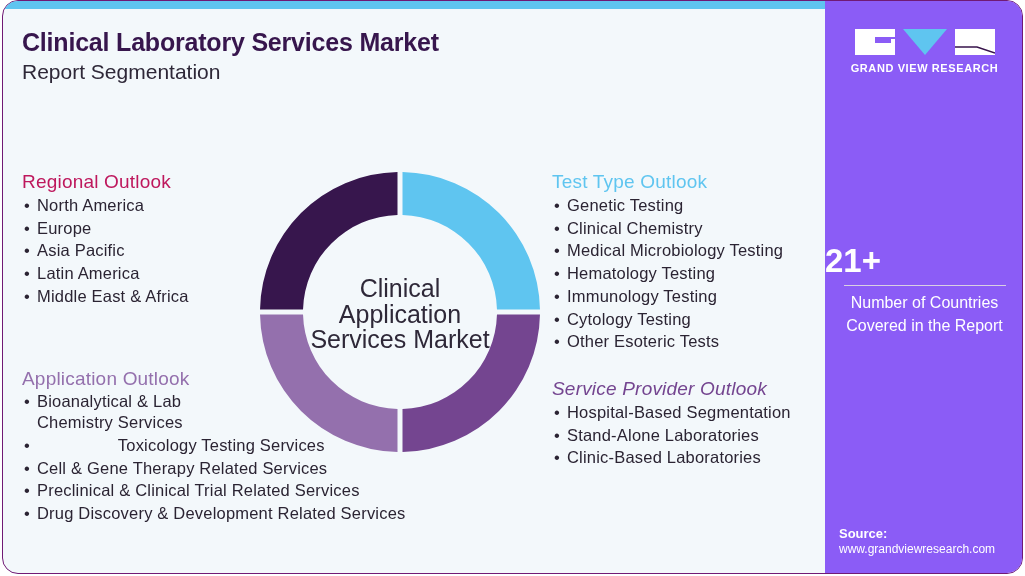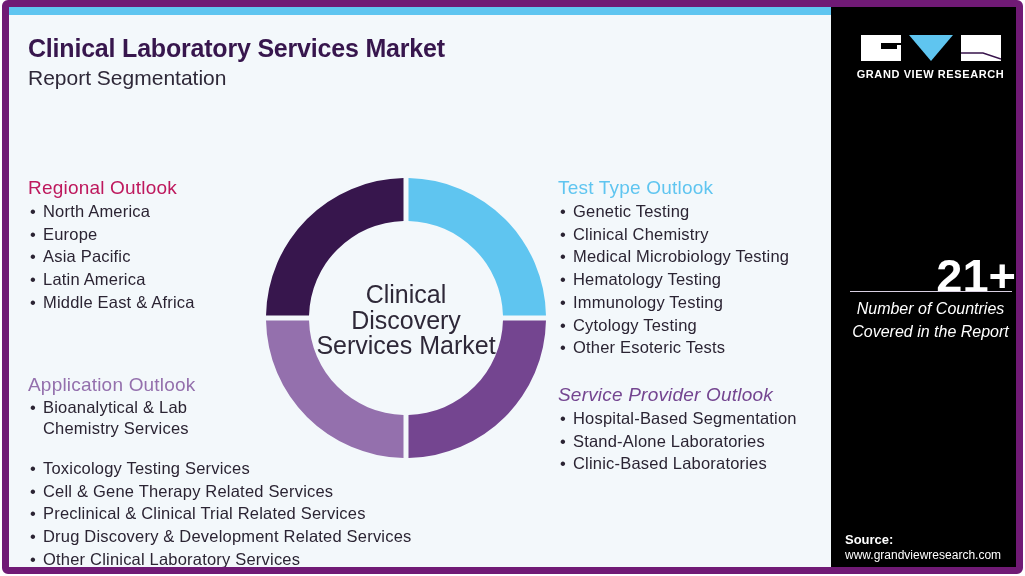--- a/index.html
+++ b/index.html
@@ -1,48 +1,48 @@
 <!DOCTYPE html>
 <html><head>
 <meta charset="utf-8">
 <style>
   * { margin: 0; padding: 0; box-sizing: border-box; }
   html, body { width: 1025px; height: 576px; overflow: hidden; background: #ffffff; }
   body { font-family: "Liberation Sans", sans-serif; position: relative; }
   .card {
     position: absolute; left: 2px; top: 0; width: 1021px; height: 574px;
-    background: #f3f8fb; border: 7px solid #701a75; border-radius: 6px; overflow: hidden;
+    background: #f3f8fb; border: 1px solid #701a75; border-radius: 16px; overflow: hidden;
   }
   .topbar { position: absolute; left: 0; top: 0; width: 822px; height: 8px; background: #5fc5f0; }
   .side {
     position: absolute; left: 822px; top: 0; width: 199px; height: 574px;
-    background: #000000;
+    background: #8b5cf6;
   }
   .title {
     position: absolute; left: 19px; top: 27px; font-size: 25px; font-weight: 700;
     color: #37164d; letter-spacing: -0.2px; font-family: "Liberation Sans", sans-serif;
     transform: scaleX(1.0);
   }
   .subtitle { position: absolute; left: 19px; top: 59px; font-size: 21px; color: #2e2838; }
   .section { position: absolute; }
   .section h3 { font-size: 19px; font-weight: 400; margin-bottom: 1px; letter-spacing: 0.2px; }
   .section ul { list-style: none; }
   .section li { font-size: 16.5px; color: #2b2433; line-height: 22.7px; padding-left: 15px; position: relative; letter-spacing: 0.2px; }
   .section li::before { content: "\2022"; position: absolute; left: 2px; top: 0; }
   .section li .cont { display: block; }
   .donut { position: absolute; left: 255px; top: 169px; width: 284px; height: 284px; }
   .center-label {
     position: absolute; left: 297px; top: 275px; width: 200px; text-align: center;
     font-size: 25px; line-height: 25.5px; color: #2e2838;
   }
   .logo { position: absolute; left: 30px; top: 28px; width: 140px; height: 26px; }
   .logo-text { position: absolute; left: 0; top: 61px; width: 199px; text-align: center; color: #ffffff; font-size: 11px; font-weight: 700; letter-spacing: 0.6px; }
-  .stat-num { position: absolute; left: 0; top: 241px; width: 185px; text-align: right; color: #ffffff; font-size: 47px; font-weight: 700; }
+  .stat-num { position: absolute; left: 0; top: 241px; width: 185px; text-align: left; color: #ffffff; font-size: 33px; font-weight: 700; }
   .stat-line { position: absolute; left: 19px; top: 284px; width: 162px; height: 1px; background: #d9d0e2; }
-  .stat-label { position: absolute; left: 0; top: 291px; width: 199px; text-align: center; color: #ffffff; font-size: 16px; line-height: 22.5px; font-style: italic; }
+  .stat-label { position: absolute; left: 0; top: 291px; width: 199px; text-align: center; color: #ffffff; font-size: 16px; line-height: 22.5px; }
   .source-label { position: absolute; left: 14px; top: 525px; color: #ffffff; font-size: 13px; font-weight: 700; }
   .source-url { position: absolute; left: 14px; top: 541px; color: #ffffff; font-size: 12px; }
 </style>
 </head>
 <body>
 
 <div class="card">
   <div class="topbar"></div>
 
   <div class="title">Clinical Laboratory Services Market</div>
@@ -59,25 +59,24 @@
     </ul>
   </div>
 
   <div class="section" style="left:19px; top:367px;">
     <h3 style="color:#9470ad;">Application Outlook</h3>
     <ul>
       <li style="line-height:21px;">
         <span>Bioanalytical &amp; Lab</span>
         <span class="cont">Chemistry Services</span>
       </li>
-      <li style="margin-top:18px;">Toxicology Testing Services</li>
+      <li style="margin-top:1px;text-align:center;">Toxicology Testing Services</li>
       <li>Cell &amp; Gene Therapy Related Services</li>
       <li>Preclinical &amp; Clinical Trial Related Services</li>
       <li>Drug Discovery &amp; Development Related Services</li>
-      <li>Other Clinical Laboratory Services</li>
     </ul>
   </div>
 
   <div class="section" style="left:549px; top:170px;">
     <h3 style="color:#5fc5f0;">Test Type Outlook</h3>
     <ul>
       <li>Genetic Testing</li>
       <li>Clinical Chemistry</li>
       <li>Medical Microbiology Testing</li>
       <li>Hematology Testing</li>
@@ -99,21 +98,21 @@
   <svg class="donut" viewBox="0 0 284 284">
 
     <path fill="#5fc5f0" d="M 144.5 2.02 A 140 140 0 0 1 281.98 139.5 L 238.97 139.5 A 97 97 0 0 0 144.5 45.03 Z"></path>
     <path fill="#744590" d="M 281.98 144.5 A 140 140 0 0 1 144.5 281.98 L 144.5 238.97 A 97 97 0 0 0 238.97 144.5 Z"></path>
     <path fill="#9470ad" d="M 139.5 281.98 A 140 140 0 0 1 2.02 144.5 L 45.03 144.5 A 97 97 0 0 0 139.5 238.97 Z"></path>
     <path fill="#37164d" d="M 2.02 139.5 A 140 140 0 0 1 139.5 2.02 L 139.5 45.03 A 97 97 0 0 0 45.03 139.5 Z"></path>
   </svg>
 
   <div class="center-label">
     <div>Clinical</div>
-    <div>Discovery</div>
+    <div>Application</div>
     <div>Services Market</div>
   </div>
 
   <div class="side">
     <svg class="logo" viewBox="0 0 140 26">
 
       <path fill="#ffffff" d="M0 0 H40 V8 H20 V14 H36 V10 H40 V26 H0 Z"></path>
 
       <polygon fill="#5fc5f0" points="48,0 92,0 70,26"></polygon>
 

